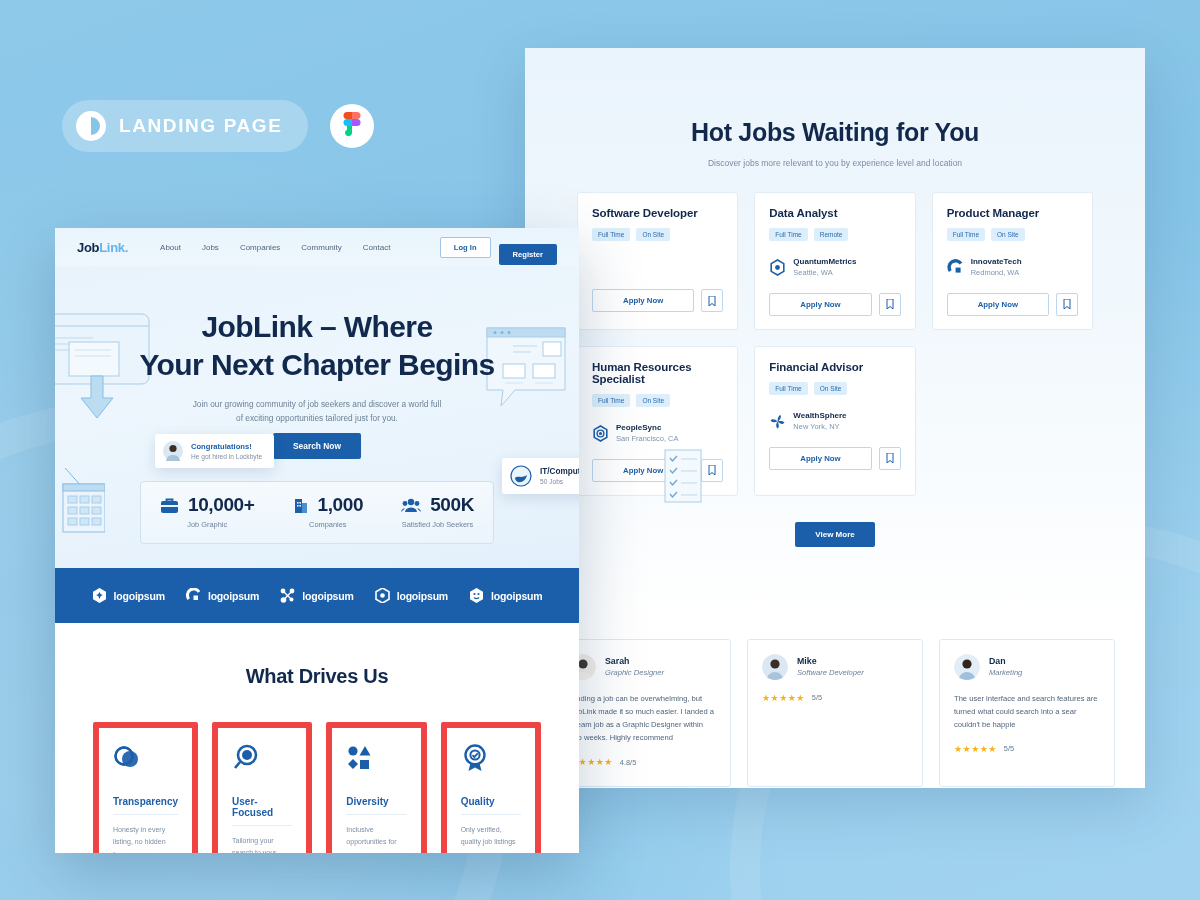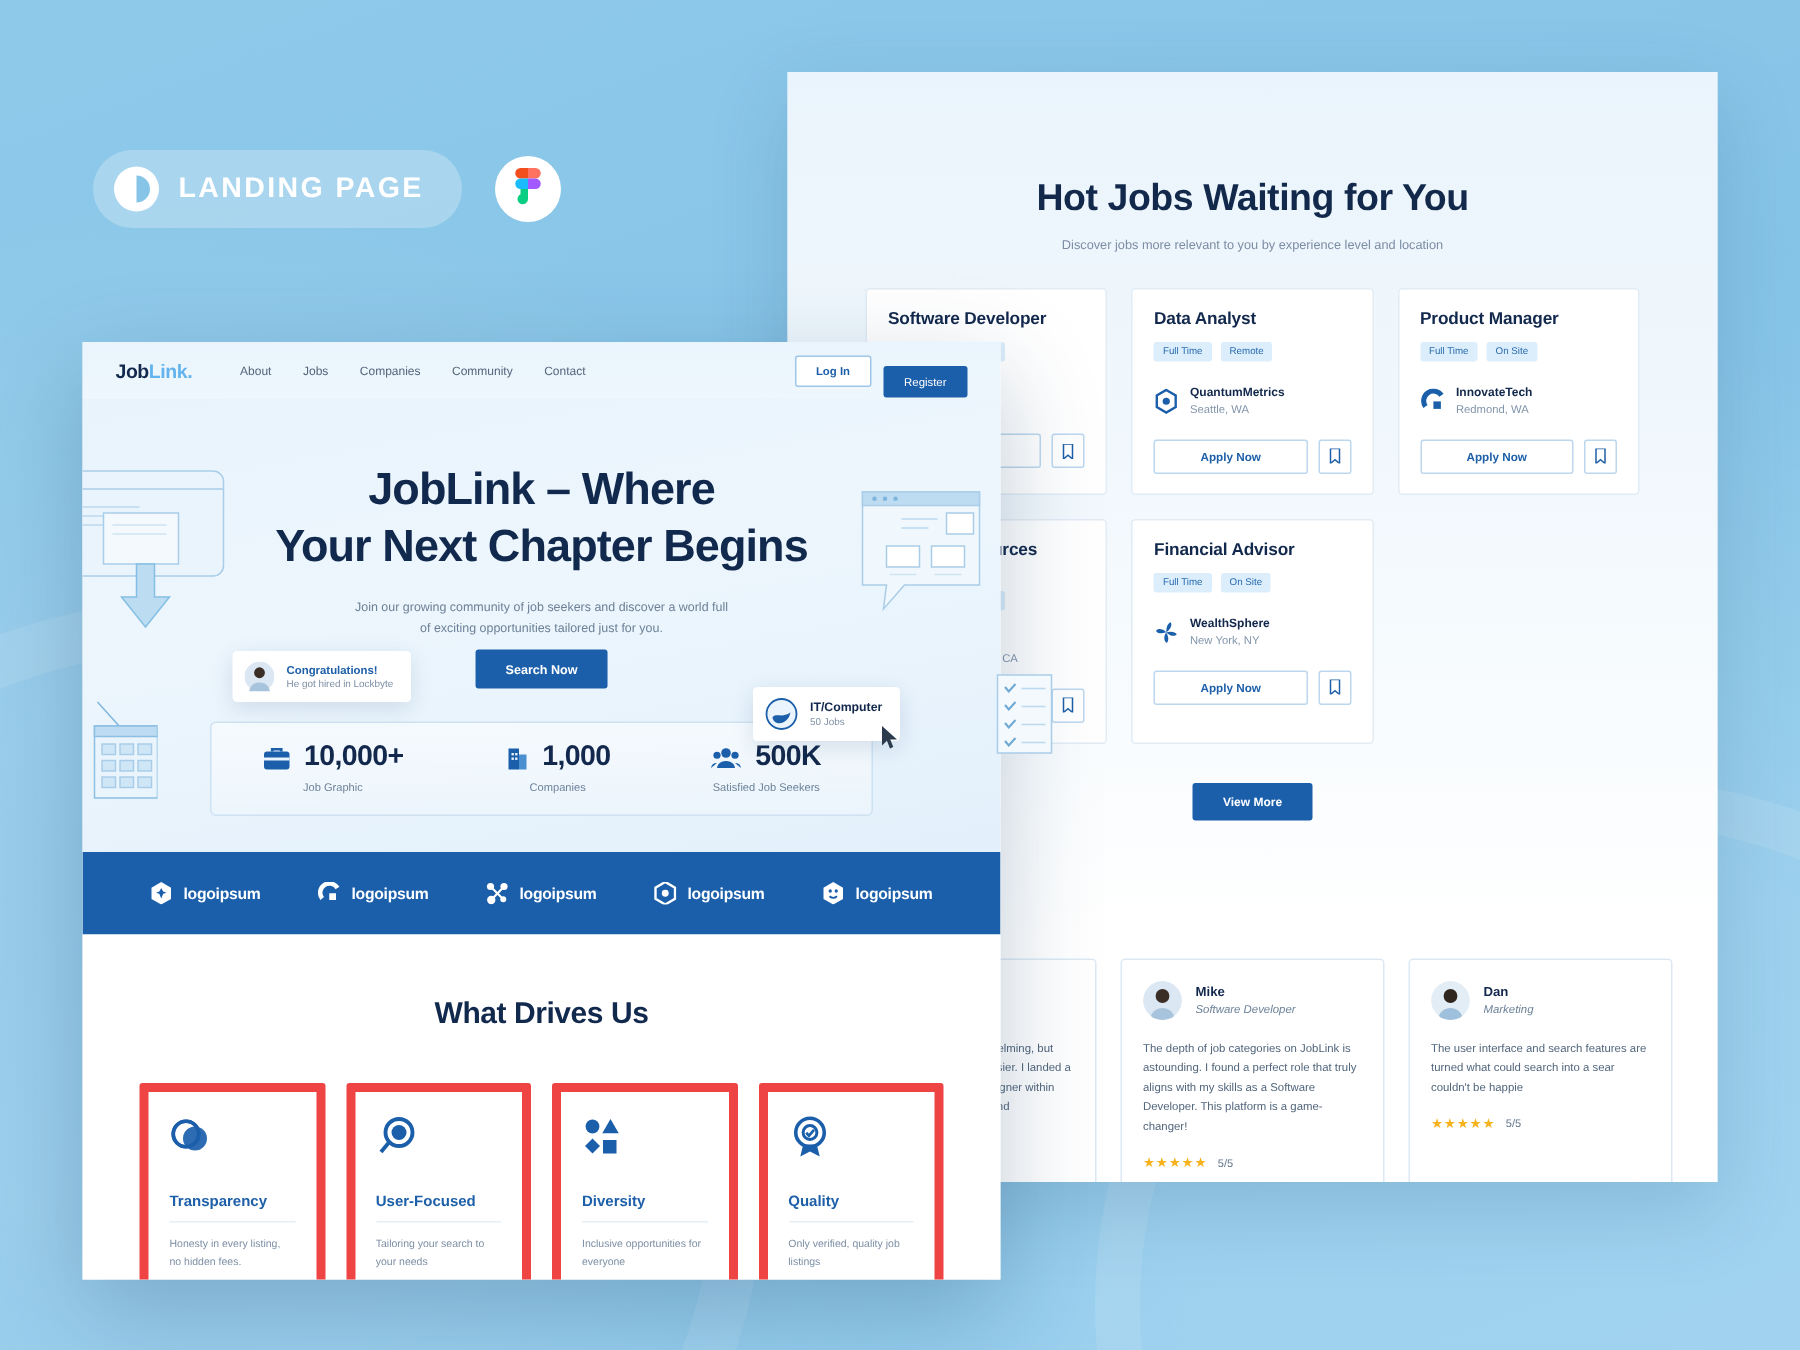--- a/index.html
+++ b/index.html
@@ -103,40 +103,40 @@
   .avatar { width: 26px; height: 26px; border-radius: 50%; flex: 0 0 auto; overflow: hidden; }
   .testi-name { color: #12284c; font-size: 8.8px; font-weight: bold; }
   .testi-role { color: #6d8299; font-size: 7.6px; font-style: italic; margin-top: 2px; }
   .testi-body { color: #51657c; font-size: 7.6px; line-height: 1.72; margin-top: 12px; }
   .testi-rating { display: flex; align-items: center; gap: 7px; margin-top: 13px; }
   .stars { color: #f5b21c; font-size: 9px; letter-spacing: 0.5px; }
   .rating-val { color: #64788f; font-size: 7.4px; }
 
   
   .mock-front {
-    position: absolute; left: 55px; top: 228px; width: 612px; height: 625px;
+    position: absolute; left: 55px; top: 228px; width: 524px; height: 625px;
     background: #ffffff; overflow: hidden;
     box-shadow: 0 22px 60px rgba(25,60,100,0.26);
   }
   .nav {
     display: flex; align-items: center; height: 38px; padding: 0 22px;
     background: linear-gradient(180deg,#e9f4fc 0%, #eef7fd 100%);
   }
   .logo { font-size: 13px; font-weight: bold; color: #12284c; letter-spacing: -0.3px; }
   .logo .lk { color: #63b3ed; }
   .logo .dot { color: #63b3ed; }
   .nav-links { display: flex; gap: 21px; margin-left: 32px; }
   .nav-link { color: #54657c; font-size: 8px; }
   .nav-actions { margin-left: auto; display: flex; gap: 8px; align-items: center; }
   .btn-login {
     border: 1px solid #9fc6e6; color: #1d5fa8; background: #fff;
     font-size: 7.6px; font-weight: bold; padding: 5px 13px; border-radius: 2px;
   }
   .btn-register {
-    background: #1b5fab; color: #fff; font-size: 7.6px; font-weight: normal;
+    background: #1b5fab; color: #fff; font-size: 7.6px; font-weight: bold;
     padding: 6px 14px; border-radius: 2px; margin-top: 15px;
   }
 
   .hero {
     position: relative; padding: 42px 0 0; height: 302px;
     background: linear-gradient(170deg,#e8f3fc 0%, #edf6fd 40%, #e3f0fb 100%);
     overflow: hidden;
   }
   .hero-h1 {
     text-align: center; color: #12294e; font-size: 30px; line-height: 1.25;
@@ -407,21 +407,20 @@
                 <circle cx="13" cy="13" r="13" fill="#dbe7f2"></circle>
                 <circle cx="13" cy="10" r="4.6" fill="#3a2e26"></circle>
                 <path d="M4.5 26c.8-5.3 4.3-8 8.5-8s7.7 2.7 8.5 8z" fill="#a8c4dd"></path>
               </svg>
           </div>
           <div>
             <div class="testi-name">Mike</div>
             <div class="testi-role">Software Developer</div>
           </div>
         </div>
-        <div class="testi-body">The depth of job categories on JobLink is astounding. I found a perfect role that truly aligns with my skills as a Software Developer. This platform is a game-changer!</div>
         <div class="testi-rating">
           <span class="stars">★★★★★</span>
           <span class="rating-val">5/5</span>
         </div>
       </div>
 
       <div class="testi-card">
         <div class="testi-head">
           <div class="avatar">
             <svg width="26" height="26" viewBox="0 0 26 26">

